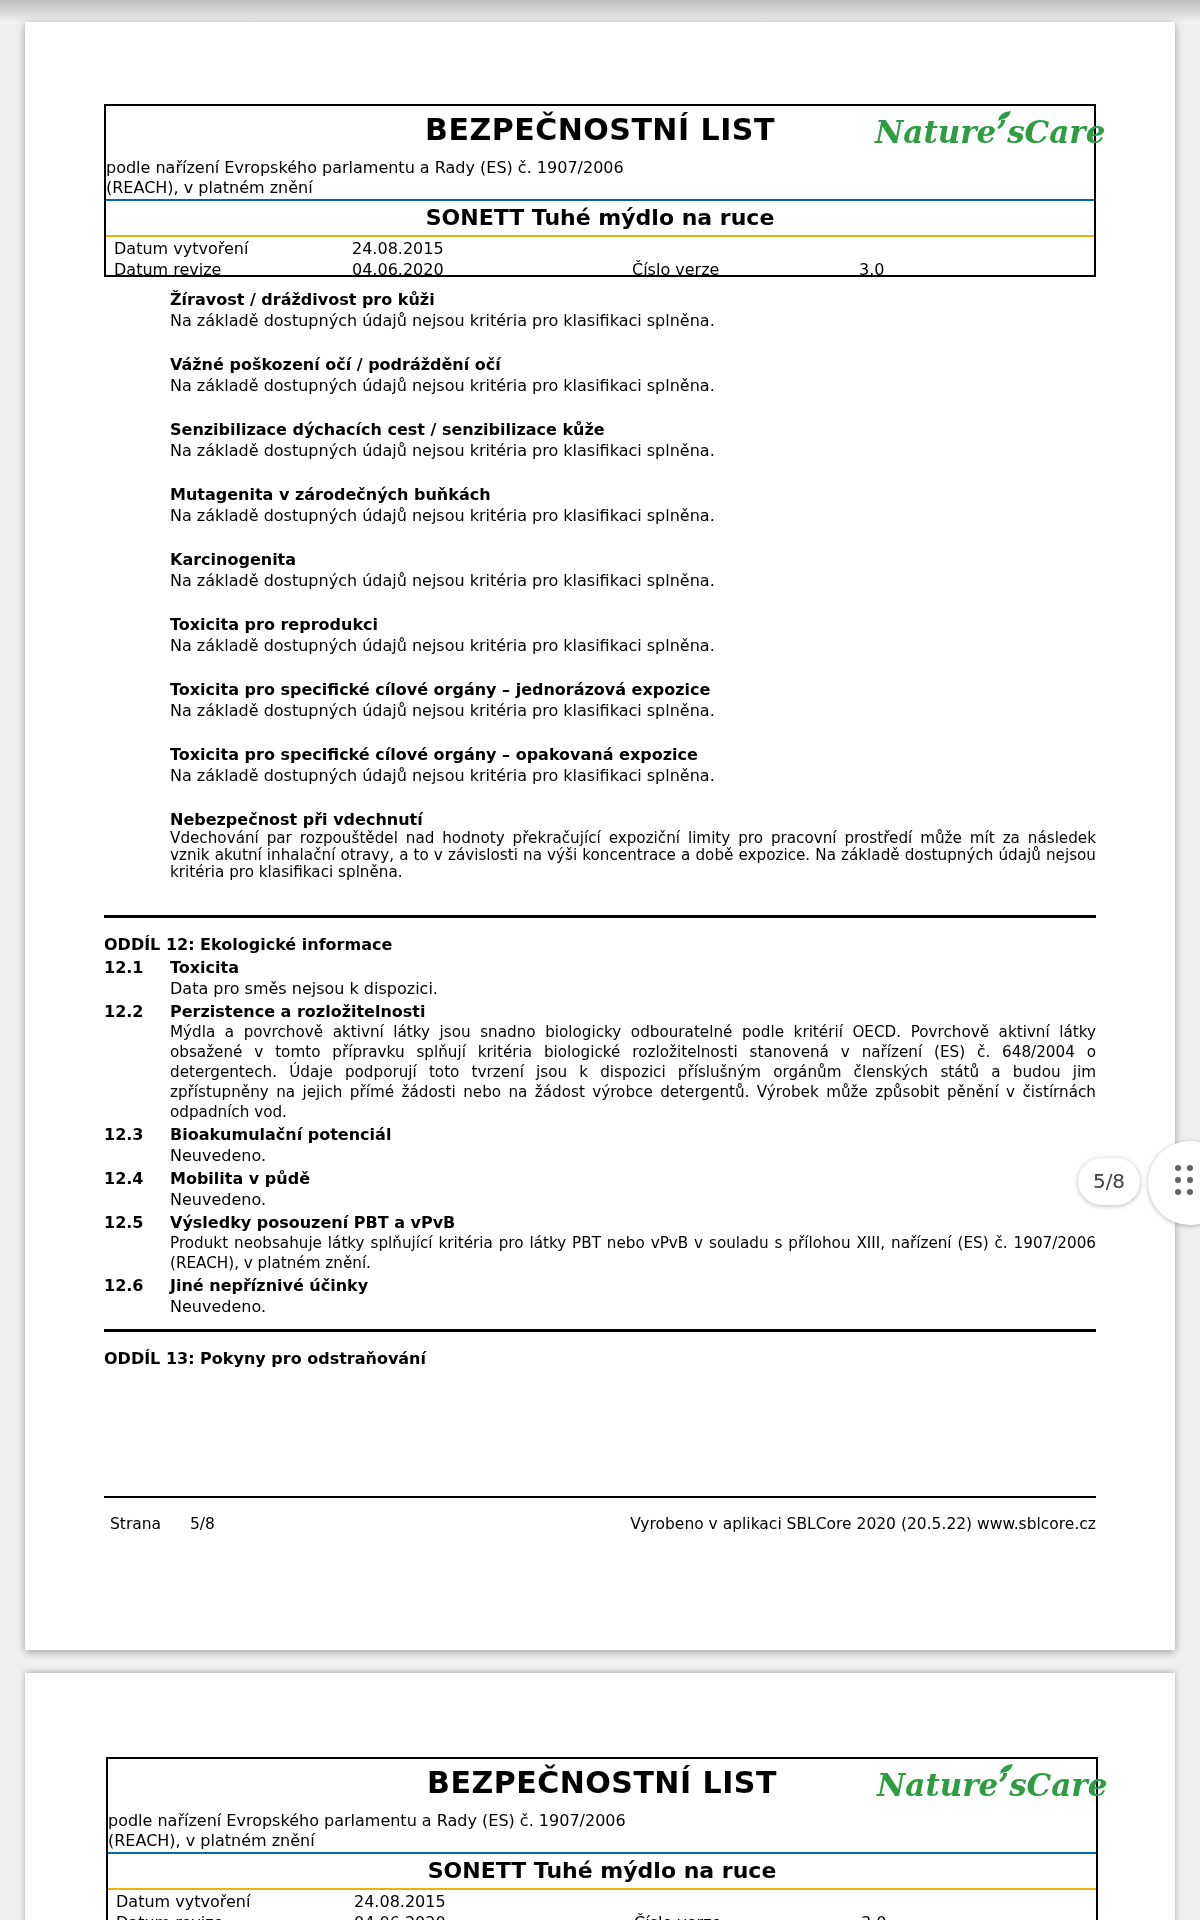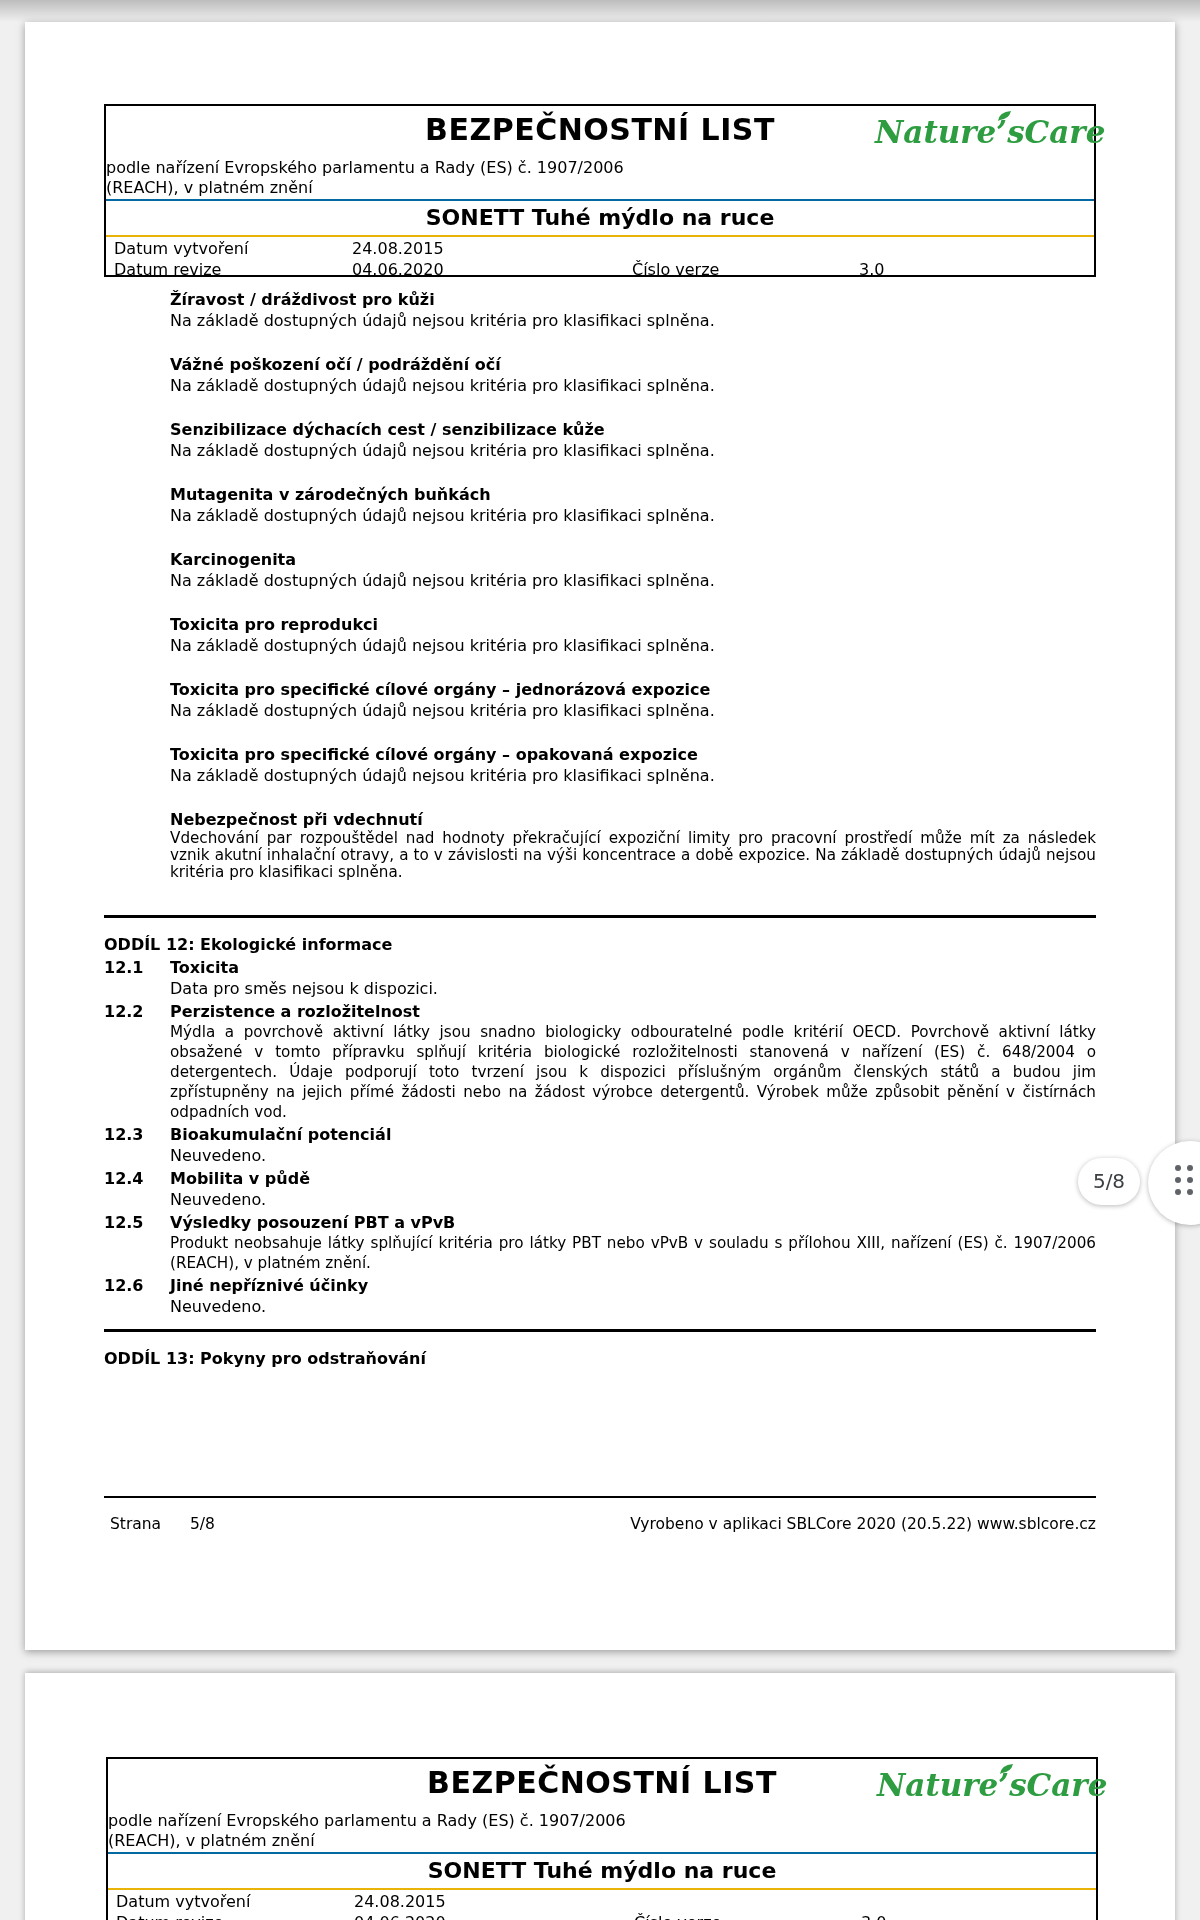--- a/index.html
+++ b/index.html
@@ -142,21 +142,21 @@
       <div class="sec-h">ODDÍL 12: Ekologické informace</div>
 
       <div class="eco-row">
         <span class="num">12.1</span>
         <span class="t">Toxicita</span>
       </div>
       <div class="eco-body">Data pro směs nejsou k dispozici.</div>
 
       <div class="eco-row">
         <span class="num">12.2</span>
-        <span class="t">Perzistence a rozložitelnost</span>
+        <span class="t">Perzistence a rozložitelnosti</span>
       </div>
       <div class="eco-para">Mýdla a povrchově aktivní látky jsou snadno biologicky odbouratelné podle kritérií OECD. Povrchově aktivní látky obsažené v tomto přípravku splňují kritéria biologické rozložitelnosti stanovená v nařízení (ES) č. 648/2004 o detergentech. Údaje podporují toto tvrzení jsou k dispozici příslušným orgánům členských států a budou jim zpřístupněny na jejich přímé žádosti nebo na žádost výrobce detergentů. Výrobek může způsobit pěnění v čistírnách odpadních vod.</div>
 
       <div class="eco-row">
         <span class="num">12.3</span>
         <span class="t">Bioakumulační potenciál</span>
       </div>
       <div class="eco-body">Neuvedeno.</div>
 
       <div class="eco-row">

